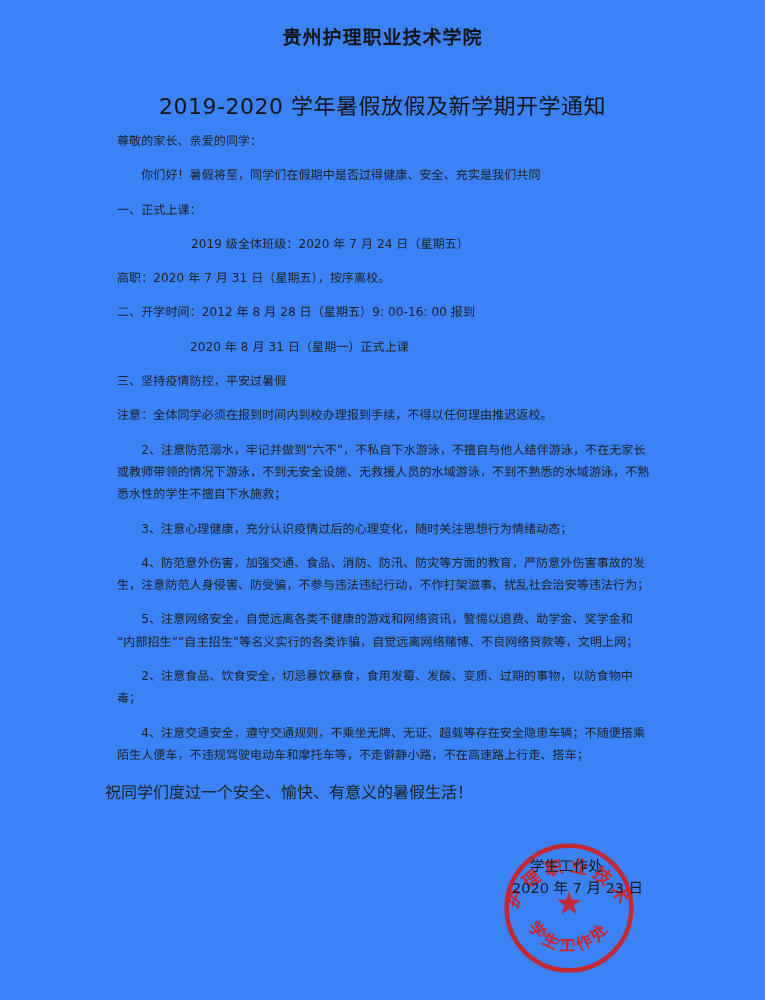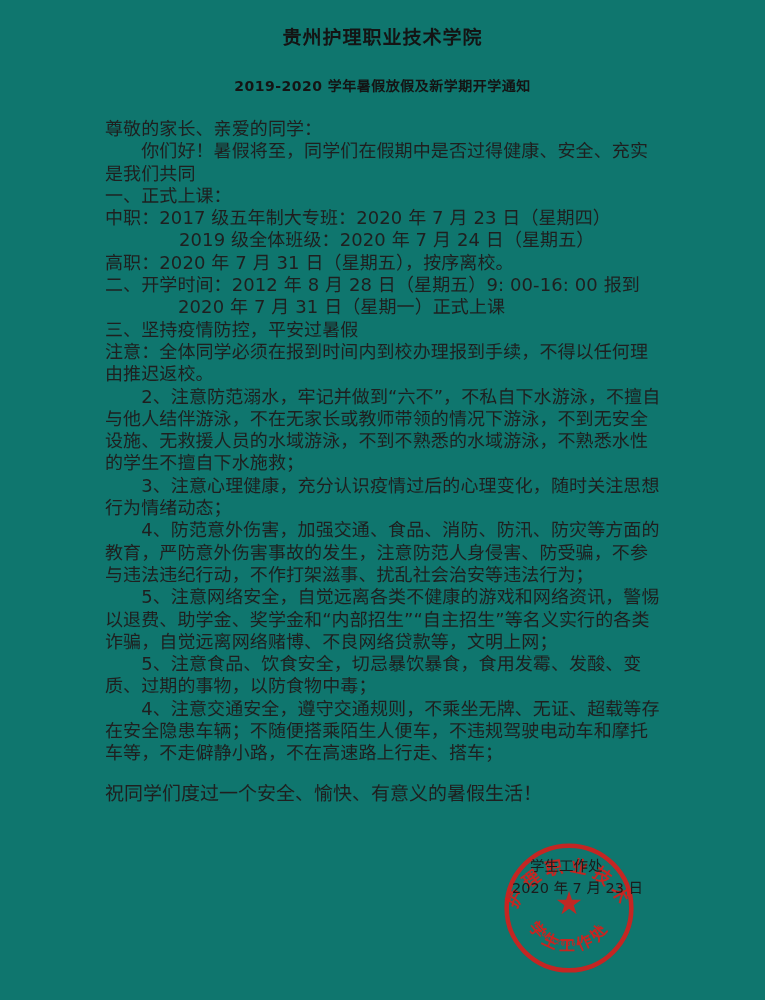--- a/index.html
+++ b/index.html
@@ -14,70 +14,70 @@
     position: relative;
     overflow: hidden;
     font-family: "DejaVu Sans", "Liberation Sans", sans-serif;
     color: #1b1b1b;
     -webkit-font-smoothing: antialiased;
   }
 
   .page {
     position: absolute;
     inset: 0;
-    background: #0f766e;
+    background: #3b82f6;
   }
 
   
   .doc-title {
     text-align: center;
     font-size: 19px;
     font-weight: bold;
     letter-spacing: 1px;
     color: #141414;
     margin: 0;
     padding-top: 26px;
     line-height: 1.2;
   }
   .doc-subtitle {
     text-align: center;
-    font-size: 14px;
-    font-weight: bold;
+    font-size: 22px;
+    font-weight: normal;
     letter-spacing: 0.5px;
     color: #141414;
-    margin: 0;
+    margin: 16px;
     padding-top: 29px;
     line-height: 1.2;
   }
 
   
   .body-wrap {
     position: absolute;
     left: 105px;
     top: 118px;
     width: 557px;
   }
   .ln {
-    font-size: 18px;
+    font-size: 12px;
     line-height: 22.3px;
     letter-spacing: 0.1px;
     color: #1f1f1f;
     white-space: pre-wrap;
     word-break: break-all;
-    margin: 0;
+    margin: 12px;
   }
   .ind1 { text-indent: 0; }   
   .ind-hang { padding-left: 74px; } 
   .ind-hang2 { padding-left: 73px; }
 
   .closing {
     position: absolute;
     left: 105px;
     top: 782px;
-    font-size: 19px;
+    font-size: 16px;
     line-height: 22px;
     color: #1f1f1f;
   }
 
   
   .sig-block {
     position: absolute;
     left: 512px;
     top: 855px;
     width: 180px;
@@ -109,35 +109,34 @@
 
   <h1 class="doc-title">贵州护理职业技术学院</h1>
   <h2 class="doc-subtitle">2019-2020 学年暑假放假及新学期开学通知</h2>
 
   <div class="body-wrap">
 
     <p class="ln ind1">尊敬的家长、亲爱的同学：</p>
     <p class="ln ind1">　　你们好！暑假将至，同学们在假期中是否过得健康、安全、充实是我们共同</p>
 
     <p class="ln ind1">一、正式上课：</p>
-    <p class="ln ind1">中职：2017 级五年制大专班：2020 年 7 月 23 日（星期四）</p>
     <p class="ln ind-hang">2019 级全体班级：2020 年 7 月 24 日（星期五）</p>
     <p class="ln ind1">高职：2020 年 7 月 31 日（星期五），按序离校。</p>
 
     <p class="ln ind1">二、开学时间：2012 年 8 月 28 日（星期五）9: 00-16: 00 报到</p>
-    <p class="ln ind-hang2">2020 年 7 月 31 日（星期一）正式上课</p>
+    <p class="ln ind-hang2">2020 年 8 月 31 日（星期一）正式上课</p>
     <p class="ln ind1">三、坚持疫情防控，平安过暑假</p>
 
     <p class="ln ind1">注意：全体同学必须在报到时间内到校办理报到手续，不得以任何理由推迟返校。</p>
 
     <p class="ln ind1">　　2、注意防范溺水，牢记并做到“六不”，不私自下水游泳，不擅自与他人结伴游泳，不在无家长或教师带领的情况下游泳，不到无安全设施、无救援人员的水域游泳，不到不熟悉的水域游泳，不熟悉水性的学生不擅自下水施救；</p>
     <p class="ln ind1">　　3、注意心理健康，充分认识疫情过后的心理变化，随时关注思想行为情绪动态；</p>
     <p class="ln ind1">　　4、防范意外伤害，加强交通、食品、消防、防汛、防灾等方面的教育，严防意外伤害事故的发生，注意防范人身侵害、防受骗，不参与违法违纪行动，不作打架滋事、扰乱社会治安等违法行为；</p>
     <p class="ln ind1">　　5、注意网络安全，自觉远离各类不健康的游戏和网络资讯，警惕以退费、助学金、奖学金和“内部招生”“自主招生”等名义实行的各类诈骗，自觉远离网络赌博、不良网络贷款等，文明上网；</p>
-    <p class="ln ind1">　　5、注意食品、饮食安全，切忌暴饮暴食，食用发霉、发酸、变质、过期的事物，以防食物中毒；</p>
+    <p class="ln ind1">　　2、注意食品、饮食安全，切忌暴饮暴食，食用发霉、发酸、变质、过期的事物，以防食物中毒；</p>
     <p class="ln ind1">　　4、注意交通安全，遵守交通规则，不乘坐无牌、无证、超载等存在安全隐患车辆；不随便搭乘陌生人便车，不违规驾驶电动车和摩托车等，不走僻静小路，不在高速路上行走、搭车；</p>
 
   </div>
 
   <div class="closing">祝同学们度过一个安全、愉快、有意义的暑假生活！</div>
 
   <svg class="seal" viewBox="0 0 200 200" xmlns="http://www.w3.org/2000/svg">
     <defs>
       <path id="arcTop" d="M 30,108 A 72,72 0 0 1 170,108"></path>
       <path id="arcBottom" d="M 42,112 A 60,60 0 0 0 158,112"></path>

